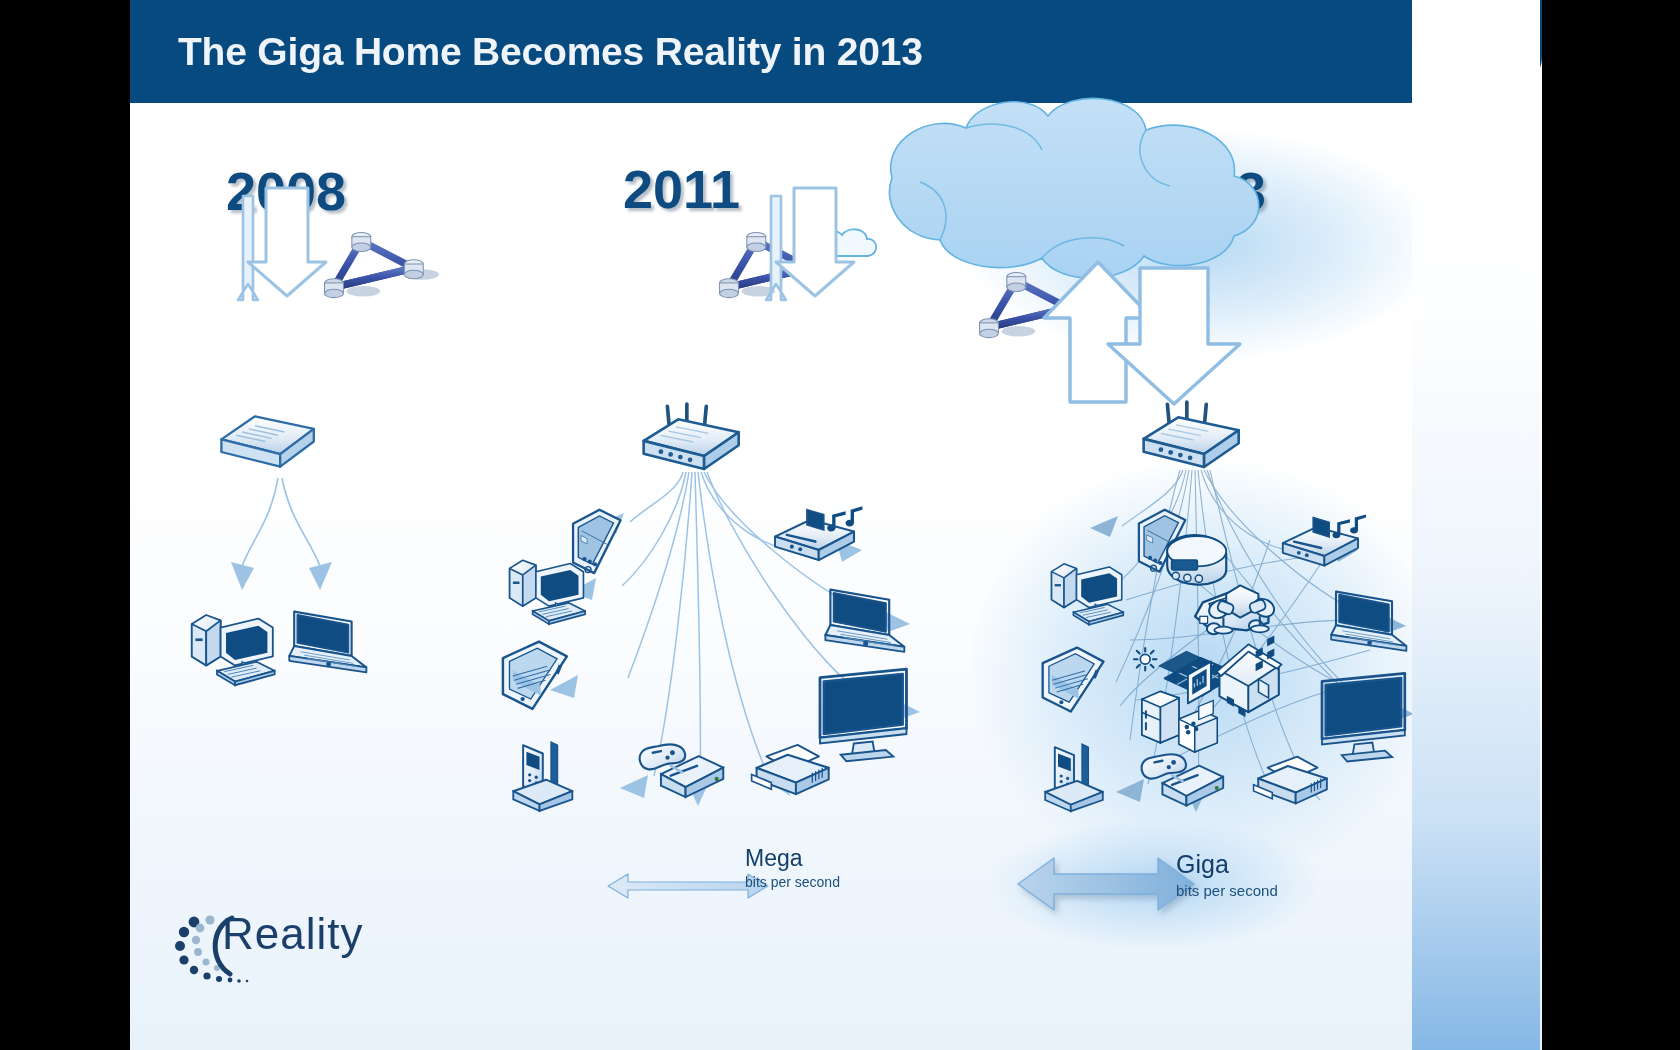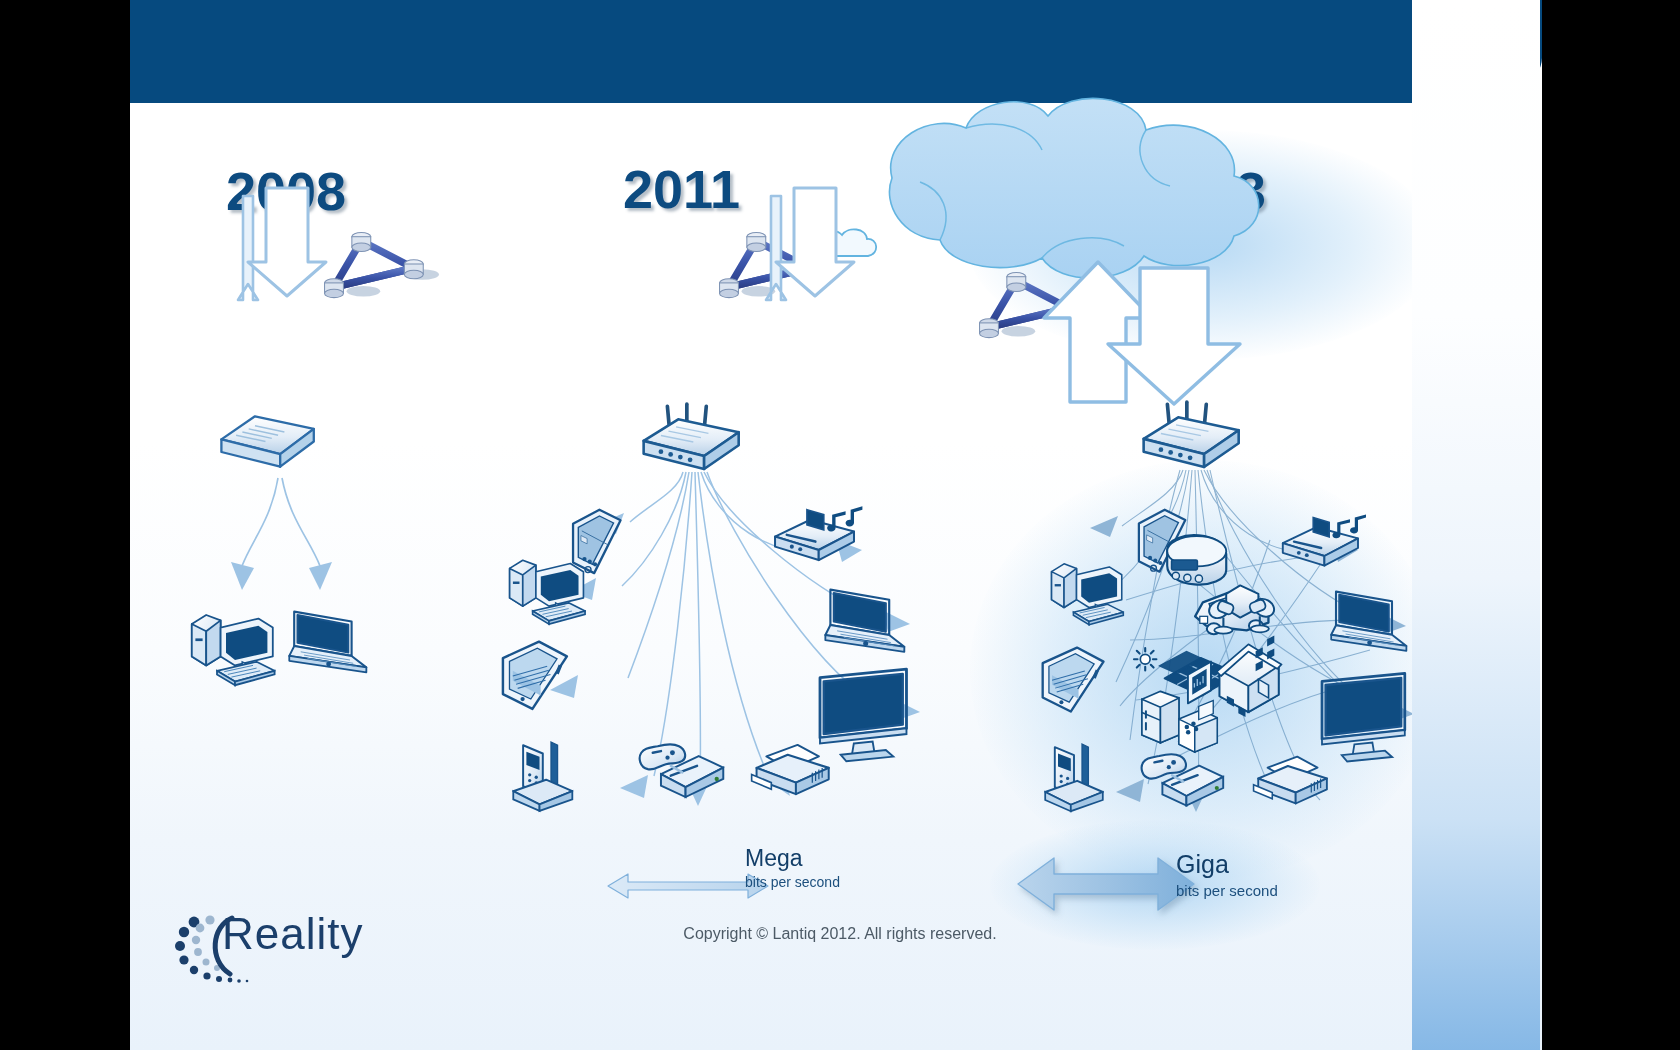--- a/index.html
+++ b/index.html
@@ -61,20 +61,21 @@
 <div id="stage">
 
   <div class="slide">
 
     <div class="titlebar">
       <div class="titlebar-main"></div>
       <svg style="position:absolute;left:1000px;top:0;" width="412" height="130">
         <path d="M0,0 L412,0 L412,60 Q412,103 300,103 L0,103 Z" fill="#064a7f"></path>
         <path d="M412,58 Q410,103 300,103 L412,103 Z" fill="#ffffff"></path>
       </svg>
+      <div class="title-text">The Giga Home Becomes Reality in 2013</div>
     </div>
 
     <div class="glow" style="left:838px;top:130px;width:470px;height:230px;"></div>
     <div class="glow" style="left:840px;top:460px;width:470px;height:420px;"></div>
     <div class="glow" style="left:860px;top:820px;width:330px;height:130px;"></div>
 
     <div class="year year-2008">2008</div>
     <div class="year year-2011">2011</div>
     <div class="year year-2013">2013</div>
 
@@ -652,21 +653,20 @@
 
     <div class="metric mega">
       <div class="m-title">Mega</div>
       <div class="m-sub">bits per second</div>
     </div>
     <div class="metric giga">
       <div class="m-title">Giga</div>
       <div class="m-sub">bits per second</div>
     </div>
 
-    <div class="copyright">Copyright © Lantiq 2012.  All rights reserved.</div>
     <div class="logo">
       <div class="logo-word">Reality</div>
     </div>
 
   </div>
 
   <div class="right-band"></div>
 </div>
 
 </body></html>

